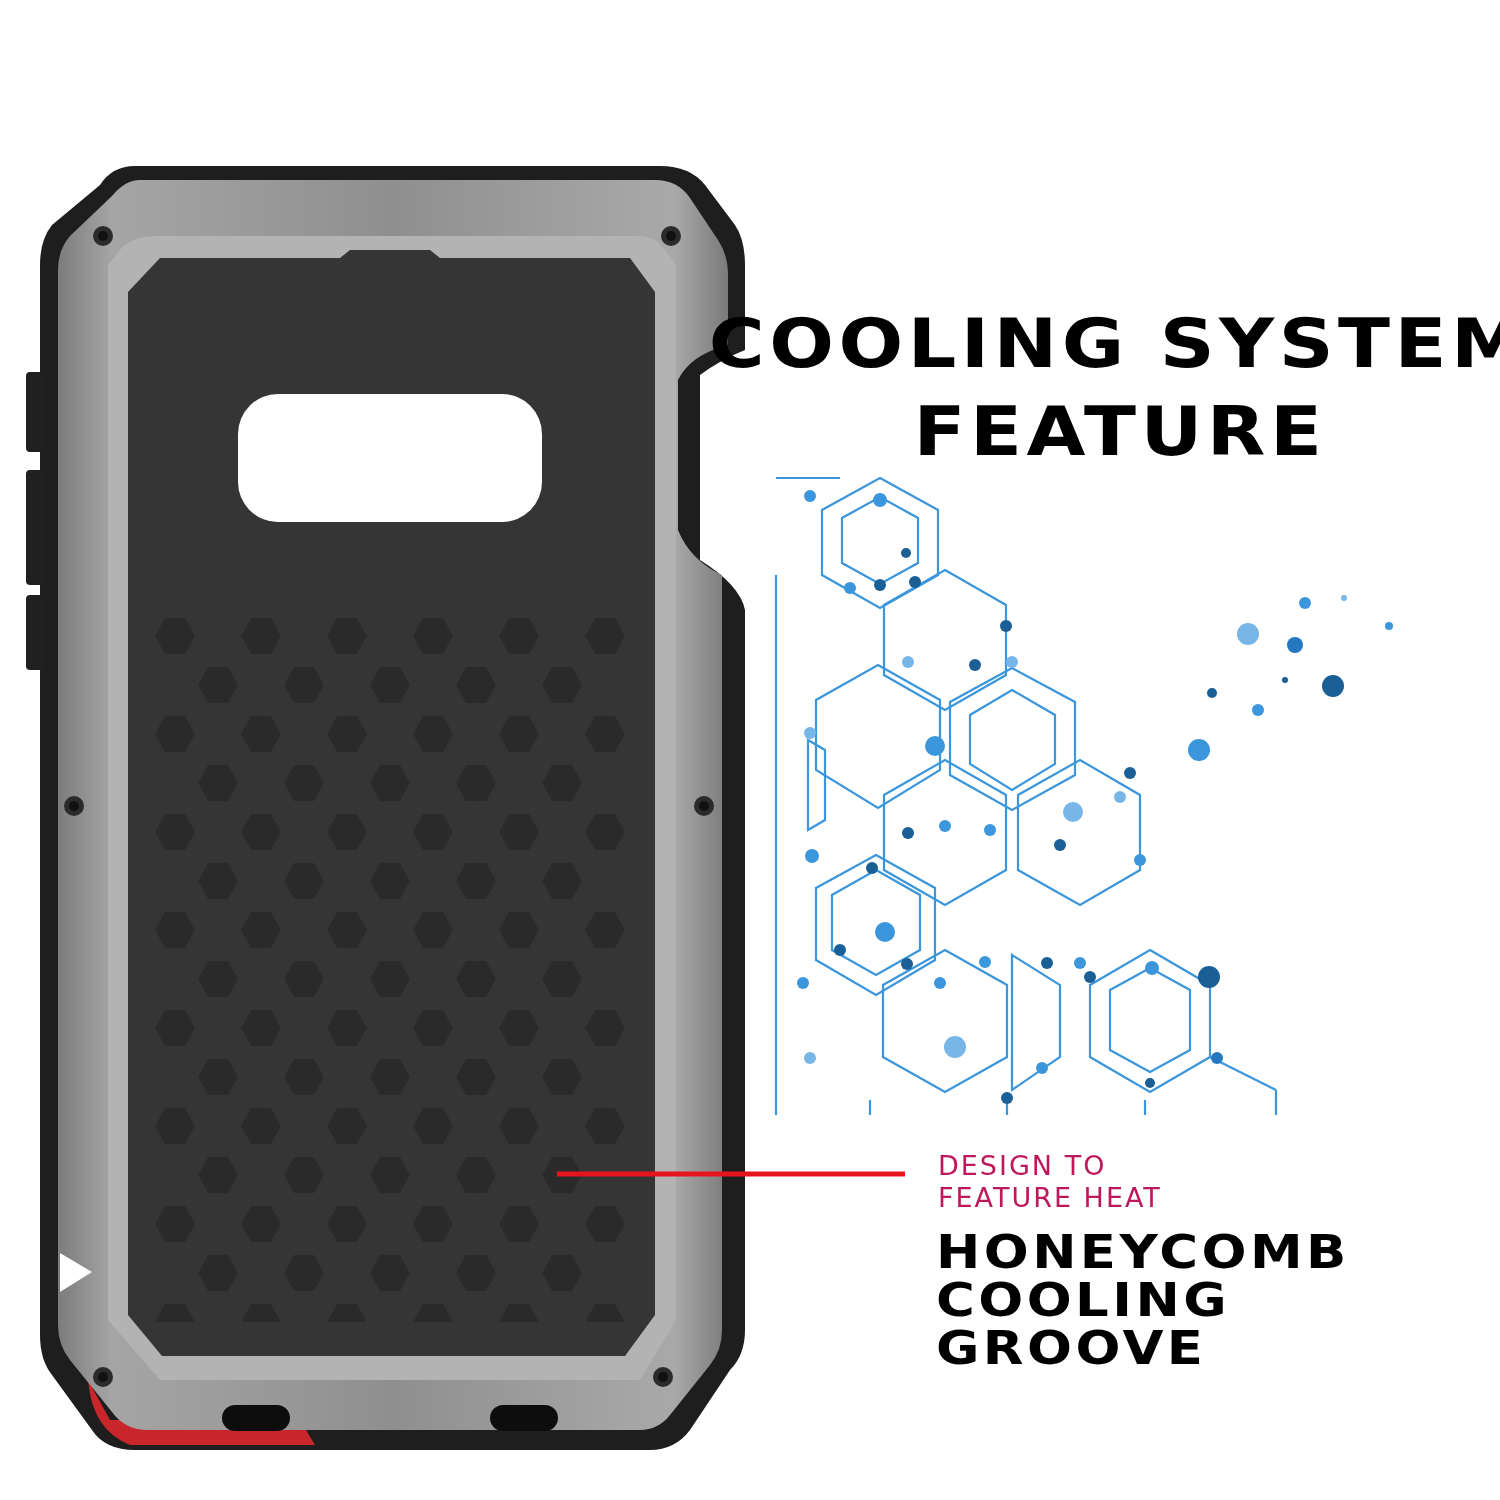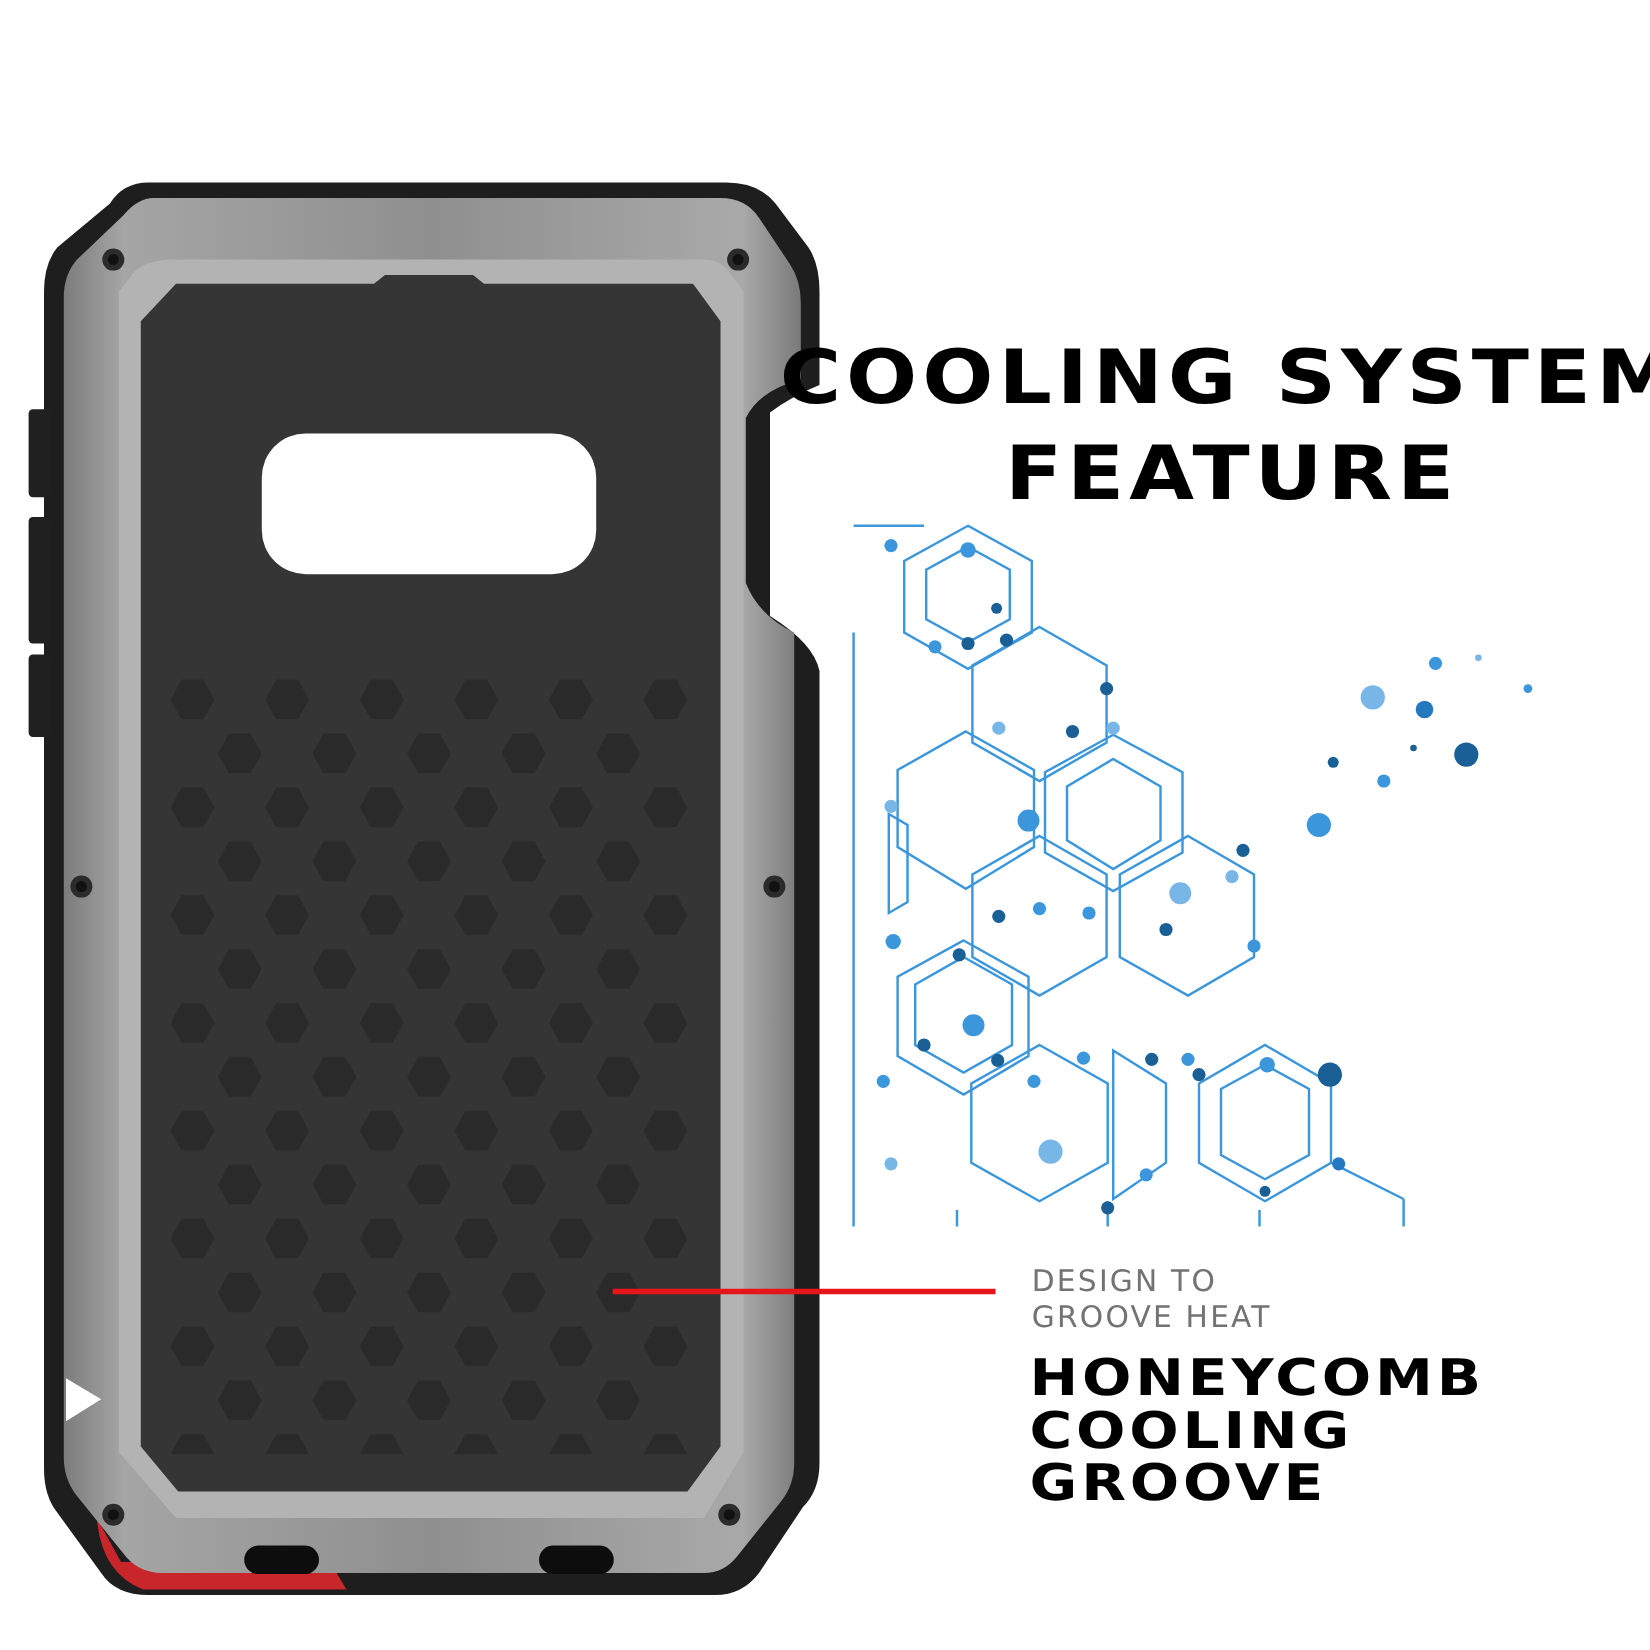--- a/index.html
+++ b/index.html
@@ -9,21 +9,21 @@
     .headline {
       position: absolute; left: 745px; top: 300px; width: 750px;
       text-align: center; font-family: "DejaVu Sans", sans-serif;
       font-weight: bold; color: #000; letter-spacing: 4px;
       font-size: 68px; line-height: 88px; transform: scaleX(1.12); transform-origin: center top;
     }
     .headline div { white-space: nowrap; }
     .sub {
       position: absolute; left: 938px; top: 1150px;
       font-family: "DejaVu Sans", sans-serif; font-size: 27px; line-height: 32px;
-      color: #737373; letter-spacing: 2px; font-weight: normal;
+      color: #be185d; letter-spacing: 2px; font-weight: normal;
     }
     .feature {
       position: absolute; left: 936px; top: 1228px;
       font-family: "DejaVu Sans", sans-serif; font-weight: bold;
       font-size: 46px; line-height: 48px; letter-spacing: 3px; color: #000;
       transform: scaleX(1.15); transform-origin: left top;
     }
     .feature div { white-space: nowrap; }
   </style>
 </head>
@@ -175,20 +175,20 @@
   </g>
 </svg>
 
 <div class="headline">
   <div>COOLING SYSTEM</div>
   <div>FEATURE</div>
 </div>
 
 <div class="sub">
   <div>DESIGN TO</div>
-  <div>GROOVE HEAT</div>
+  <div>FEATURE HEAT</div>
 </div>
 
 <div class="feature">
   <div>HONEYCOMB</div>
   <div>COOLING</div>
   <div>GROOVE</div>
 </div>
 
 </body></html>

